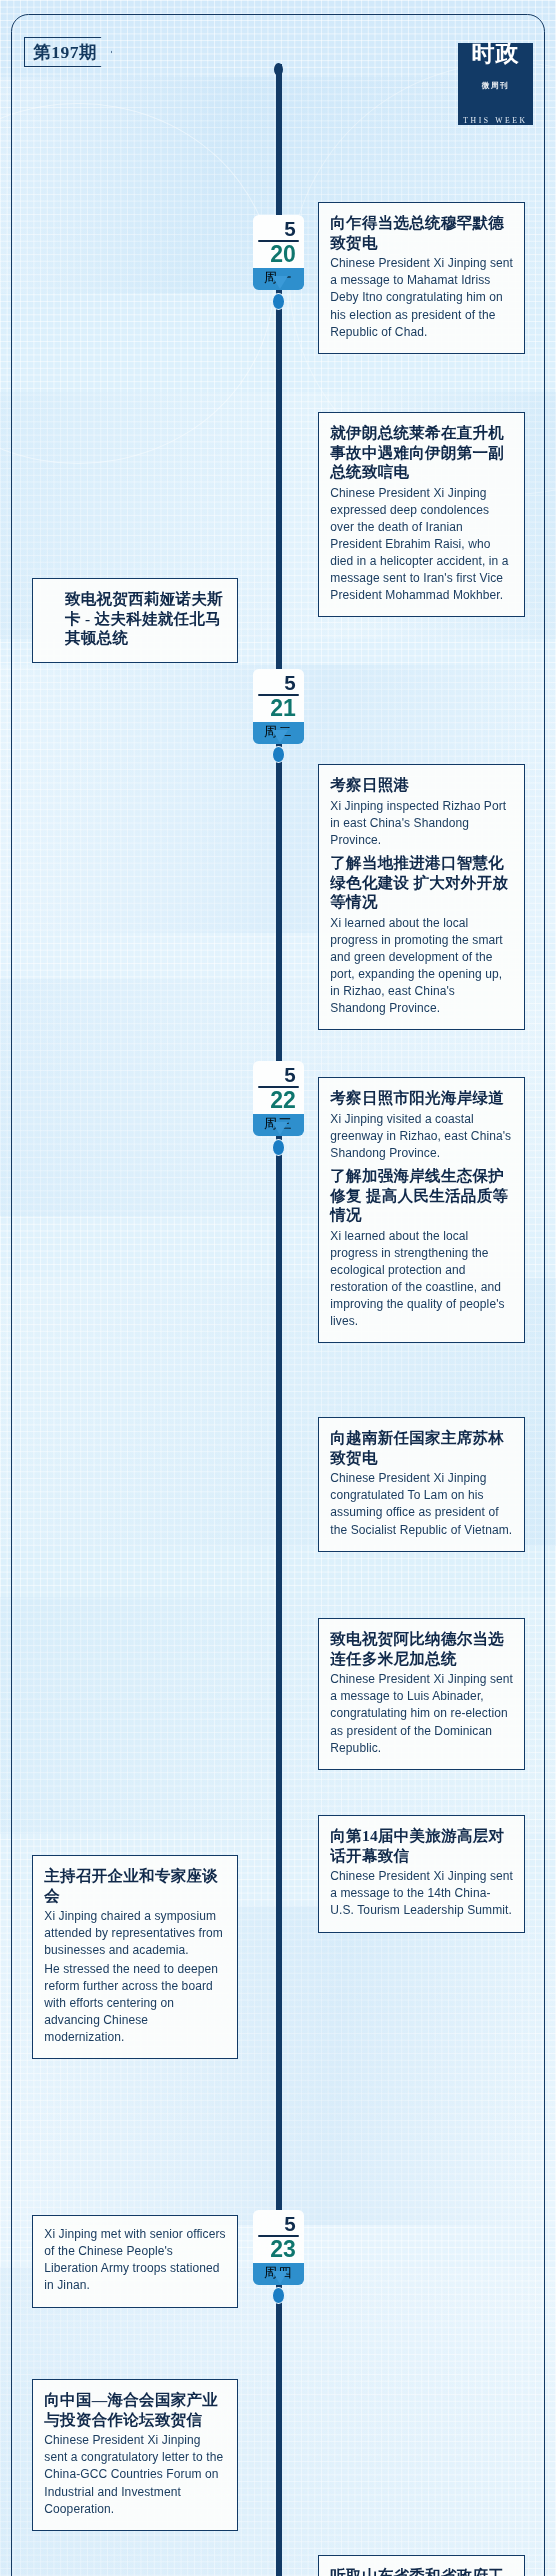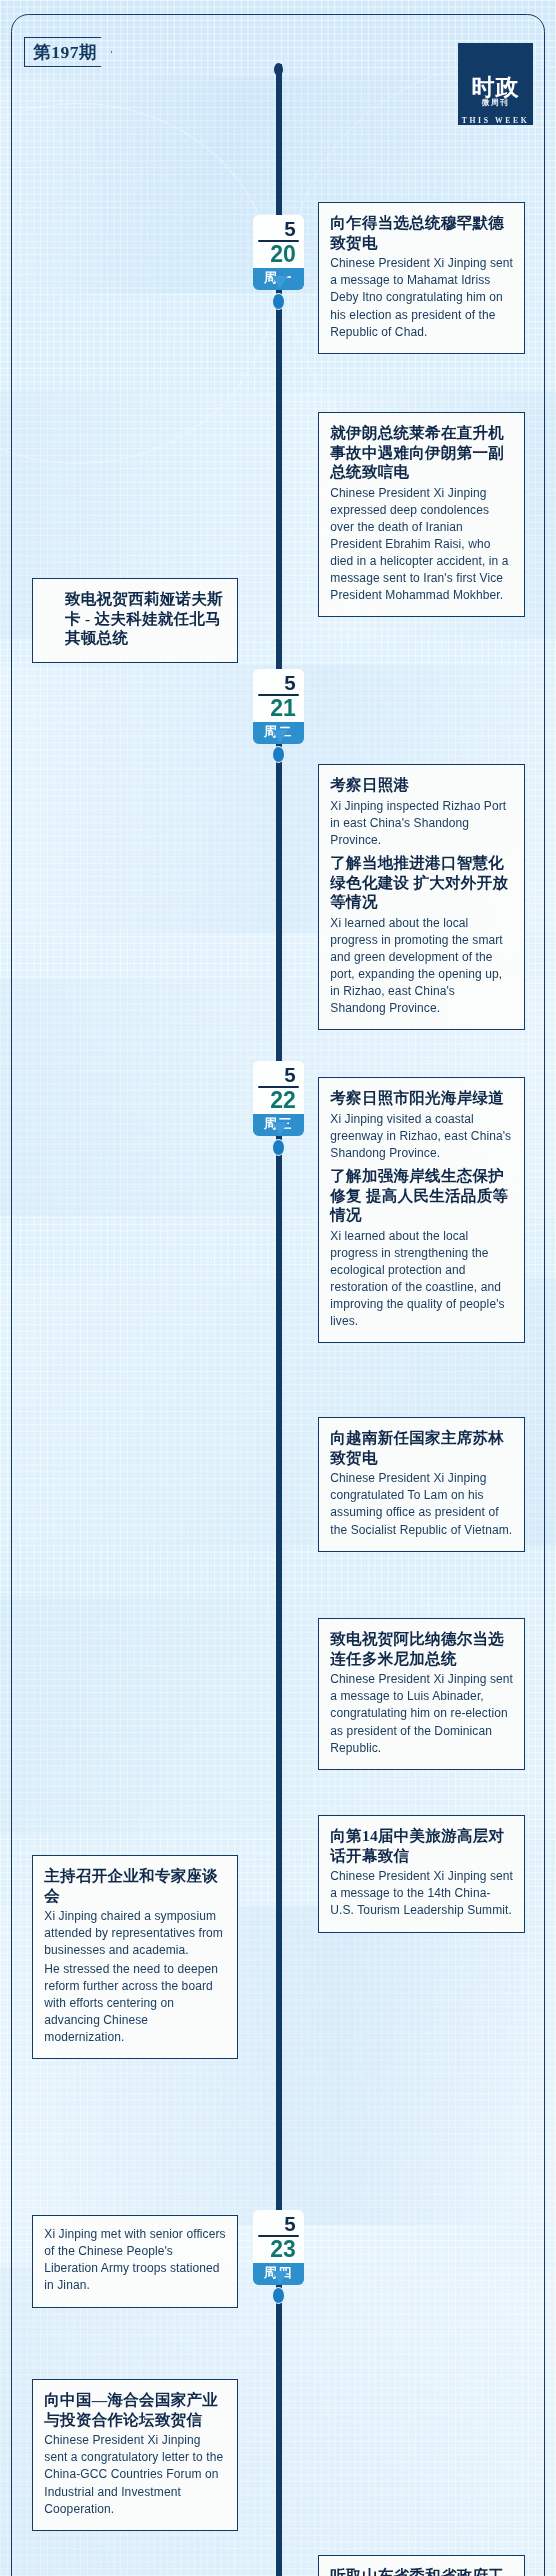--- a/index.html
+++ b/index.html
@@ -56,30 +56,30 @@
     clip-path:polygon(0 0, calc(100% - 11.3px) 0, 100% 50%, calc(100% - 11.3px) 100%, 0 100%);
     text-align:center;
   }
   #issue-badge .txt{
     font-family:"Liberation Serif","DejaVu Serif",serif;
     font-weight:bold; font-size:17.5px; color:#14395f; letter-spacing:0.5px; white-space:nowrap;
   }
   #brand-logo{
     position:absolute; right:23px; top:43px; width:75px; height:82px;
     background:#123a66; display:flex; flex-direction:column;
-    align-items:center; justify-content:flex-end; gap:1px;
+    align-items:center; justify-content:space-between; gap:1px;
   }
   #brand-logo .cn{
     font-family:"Liberation Serif","DejaVu Serif",serif;
     color:#ffffff; font-weight:bold; font-size:23px; line-height:.98;
     letter-spacing:1px; text-align:center;
   }
   #brand-logo .cn2{font-size:7.7px;letter-spacing:1.5px;line-height:1.15;opacity:.93;margin-top:-1px;}
   #brand-logo .en{
-    color:#e8f0f8; font-size:7.7px; letter-spacing:2.6px; font-weight:bold;
+    color:#e8f0f8; font-size:7.7px; letter-spacing:2.6px; font-weight:normal;
     margin-top:7px; font-family:"Liberation Serif","DejaVu Serif",serif;
   }
 
   
   #spine{position:absolute; left:276px; top:64px; width:5.7px; height:3171px; background:#123a66;}
   #spine-dot-top{position:absolute; left:274px; top:63px; width:8.8px; height:13px; border-radius:50%; background:#123a66;}
   .card{
     position:absolute; background:rgba(252,253,252,.93);
     border:1px solid #123a66; padding:10.3px 10.3px 11.3px 11.3px;
   }
@@ -108,22 +108,22 @@
   .datebadge .m{
     font-size:20.6px; font-weight:bold; color:#0f2c4d; line-height:.95;
     display:block; padding-right:3.1px;
   }
   .datebadge .rule{height:2.1px;background:#0f2c4d;margin:1.5px 0 1px 0;border-radius:1px;}
   .datebadge .d{
     font-size:23px; font-weight:bold; color:#0f766e; line-height:1;
     display:block; padding-right:3.1px;
   }
   .datebadge .wd{
-    background:#2e8fcd; border-radius:0 0 5.7px 5.7px; color:#ffffff;
-    font-size:13px; font-weight:bold; text-align:center; padding:1.5px 0 3.1px 0;
+    background:#2e8fcd; border-radius:0 0 5.7px 5.7px; color:#000000;
+    font-size:13px; font-weight:normal; text-align:center; padding:1.5px 0 3.1px 0;
     letter-spacing:1.5px;
   }
   .datebadge .tri{
     position:absolute; left:50%; transform:translateX(-50%); margin-left:1px;
     width:0;height:0;border-left:8.8px solid transparent;border-right:8.8px solid transparent;
     border-top:13.4px solid #3b9ad8;
   }
   .nodedot{
     position:absolute; left:272px; width:13px; height:16.5px; border-radius:50%;
     background:#1a7dc4; border:1px solid #eaf5fd; z-index:7;

